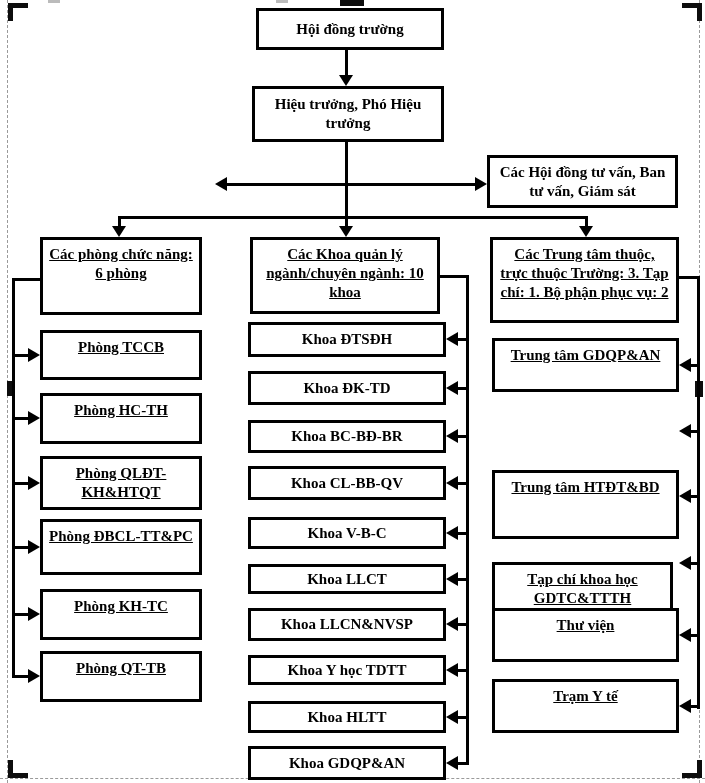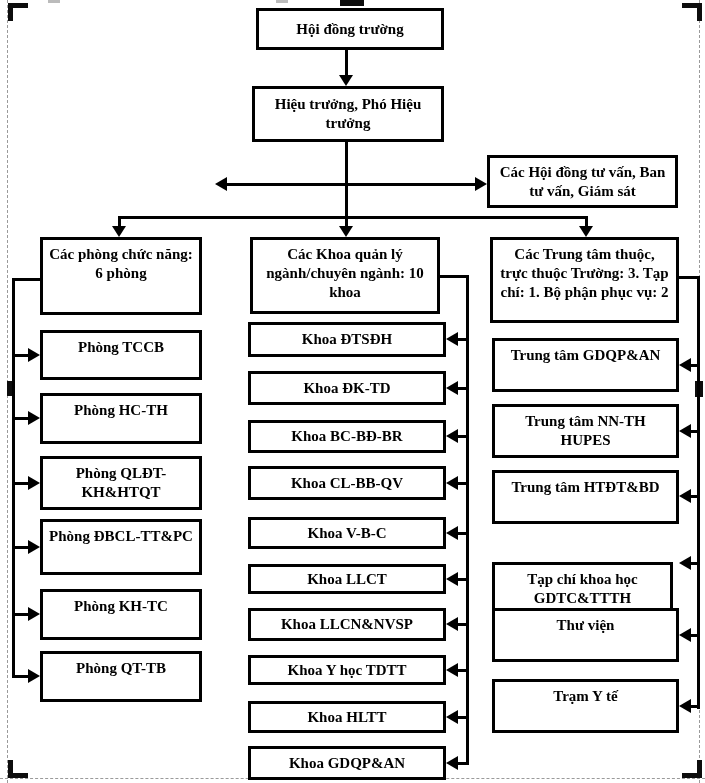--- a/index.html
+++ b/index.html
@@ -6,21 +6,21 @@
   #stage{
     position:relative;width:705px;height:783px;background:#ffffff;overflow:hidden;
     font-family:"Liberation Serif","DejaVu Serif",serif;
   }
   .box{
     position:absolute;box-sizing:border-box;border:3px solid #000;background:#fff;
     display:flex;flex-direction:column;align-items:center;justify-content:center;
     text-align:center;font-weight:bold;font-size:15px;line-height:1.25;color:#000;
     padding:2px 6px;
   }
-  .box.toppad{justify-content:flex-start;padding-top:5px;}
+  .box.toppad{justify-content:flex-start;padding-top:5px;text-decoration:underline;}
   .hl{position:absolute;height:3px;background:#000;}
   .vl{position:absolute;width:3px;background:#000;}
   .arr-d{position:absolute;width:0;height:0;border-left:7px solid transparent;border-right:7px solid transparent;border-top:11px solid #000;}
   .arr-l{position:absolute;width:0;height:0;border-top:7px solid transparent;border-bottom:7px solid transparent;border-right:12px solid #000;}
   .arr-r{position:absolute;width:0;height:0;border-top:7px solid transparent;border-bottom:7px solid transparent;border-left:12px solid #000;}
   .dash-v{position:absolute;top:0;height:783px;width:0;border-left:1px dashed #9a9a9a;}
   .dash-h{position:absolute;left:0;width:705px;height:0;border-top:1px dashed #9a9a9a;}
   .handle{position:absolute;background:#0d0d0d;}
   .tick{position:absolute;background:#bbb;}
 </style>
@@ -186,24 +186,21 @@
   <div class="box" style="left:248px;top:701px;width:198px;height:32px;">
       <span>Khoa HLTT</span>
     </div>
   <div class="box" style="left:248px;top:746px;width:198px;height:34px;">
       <span>Khoa GDQP&amp;AN</span>
     </div>
 
   <div class="box toppad" style="left:492px;top:338px;width:187px;height:54px;">
       <span>Trung tâm GDQP&amp;AN</span>
     </div>
-  <div class="box toppad" style="left:492px;top:404px;width:187px;height:54px;">
-      <span>Trung tâm NN-TH HUPES</span>
-    </div>
-  <div class="box toppad" style="left:492px;top:470px;width:187px;height:54px;">
+  <div class="box toppad" style="left:492px;top:470px;width:187px;height:69px;">
       <span>Trung tâm HTĐT&amp;BD</span>
     </div>
   <div class="box toppad" style="left:492px;top:562px;width:181px;height:53px;">
       <span>Tạp chí khoa học GDTC&amp;TTTH</span>
     </div>
   <div class="box toppad" style="left:492px;top:608px;width:187px;height:54px;">
       <span>Thư viện</span>
     </div>
   <div class="box toppad" style="left:492px;top:679px;width:187px;height:54px;">
       <span>Trạm Y tế</span>

